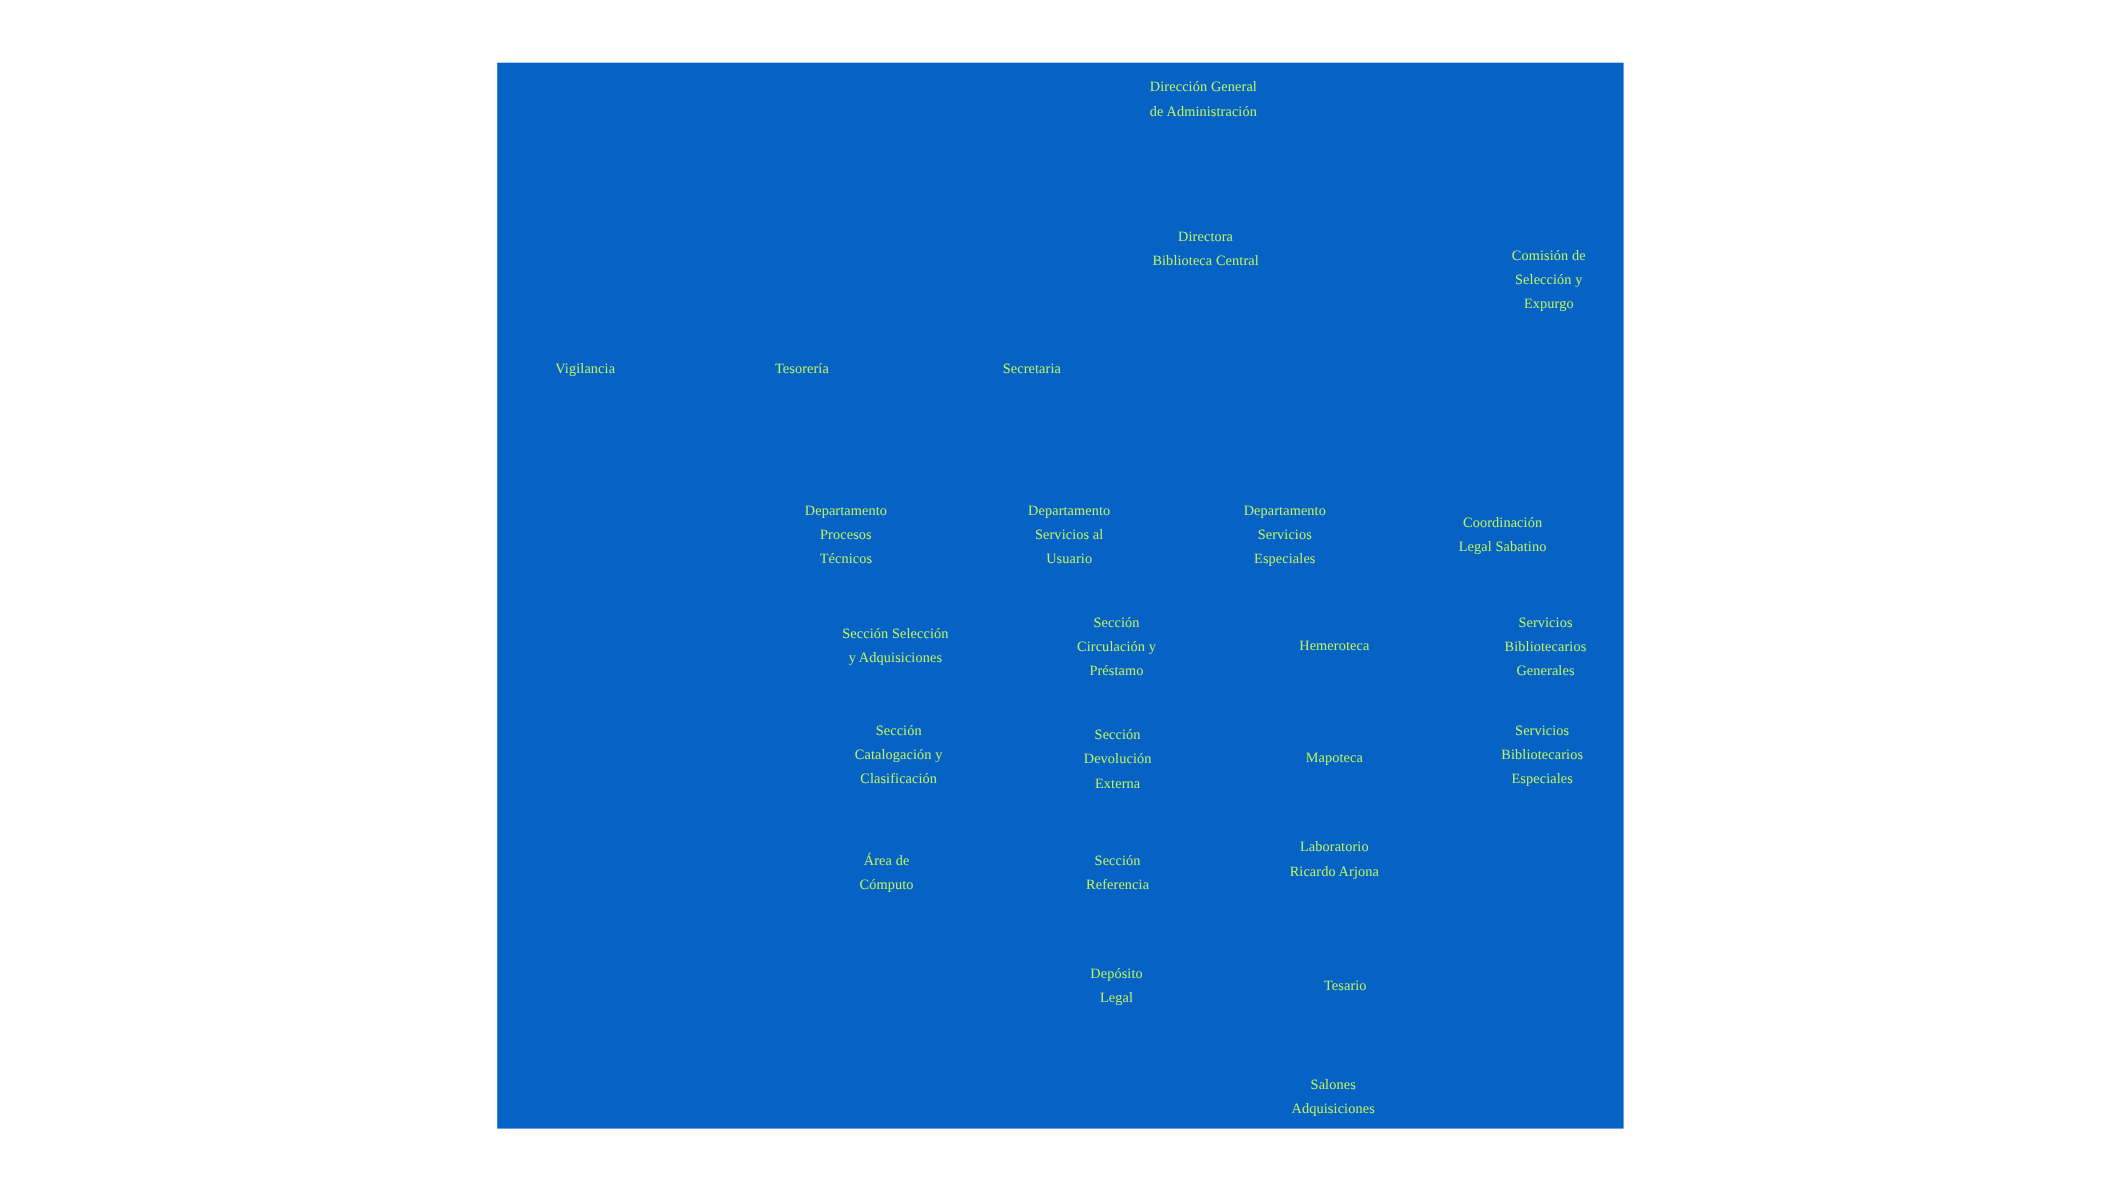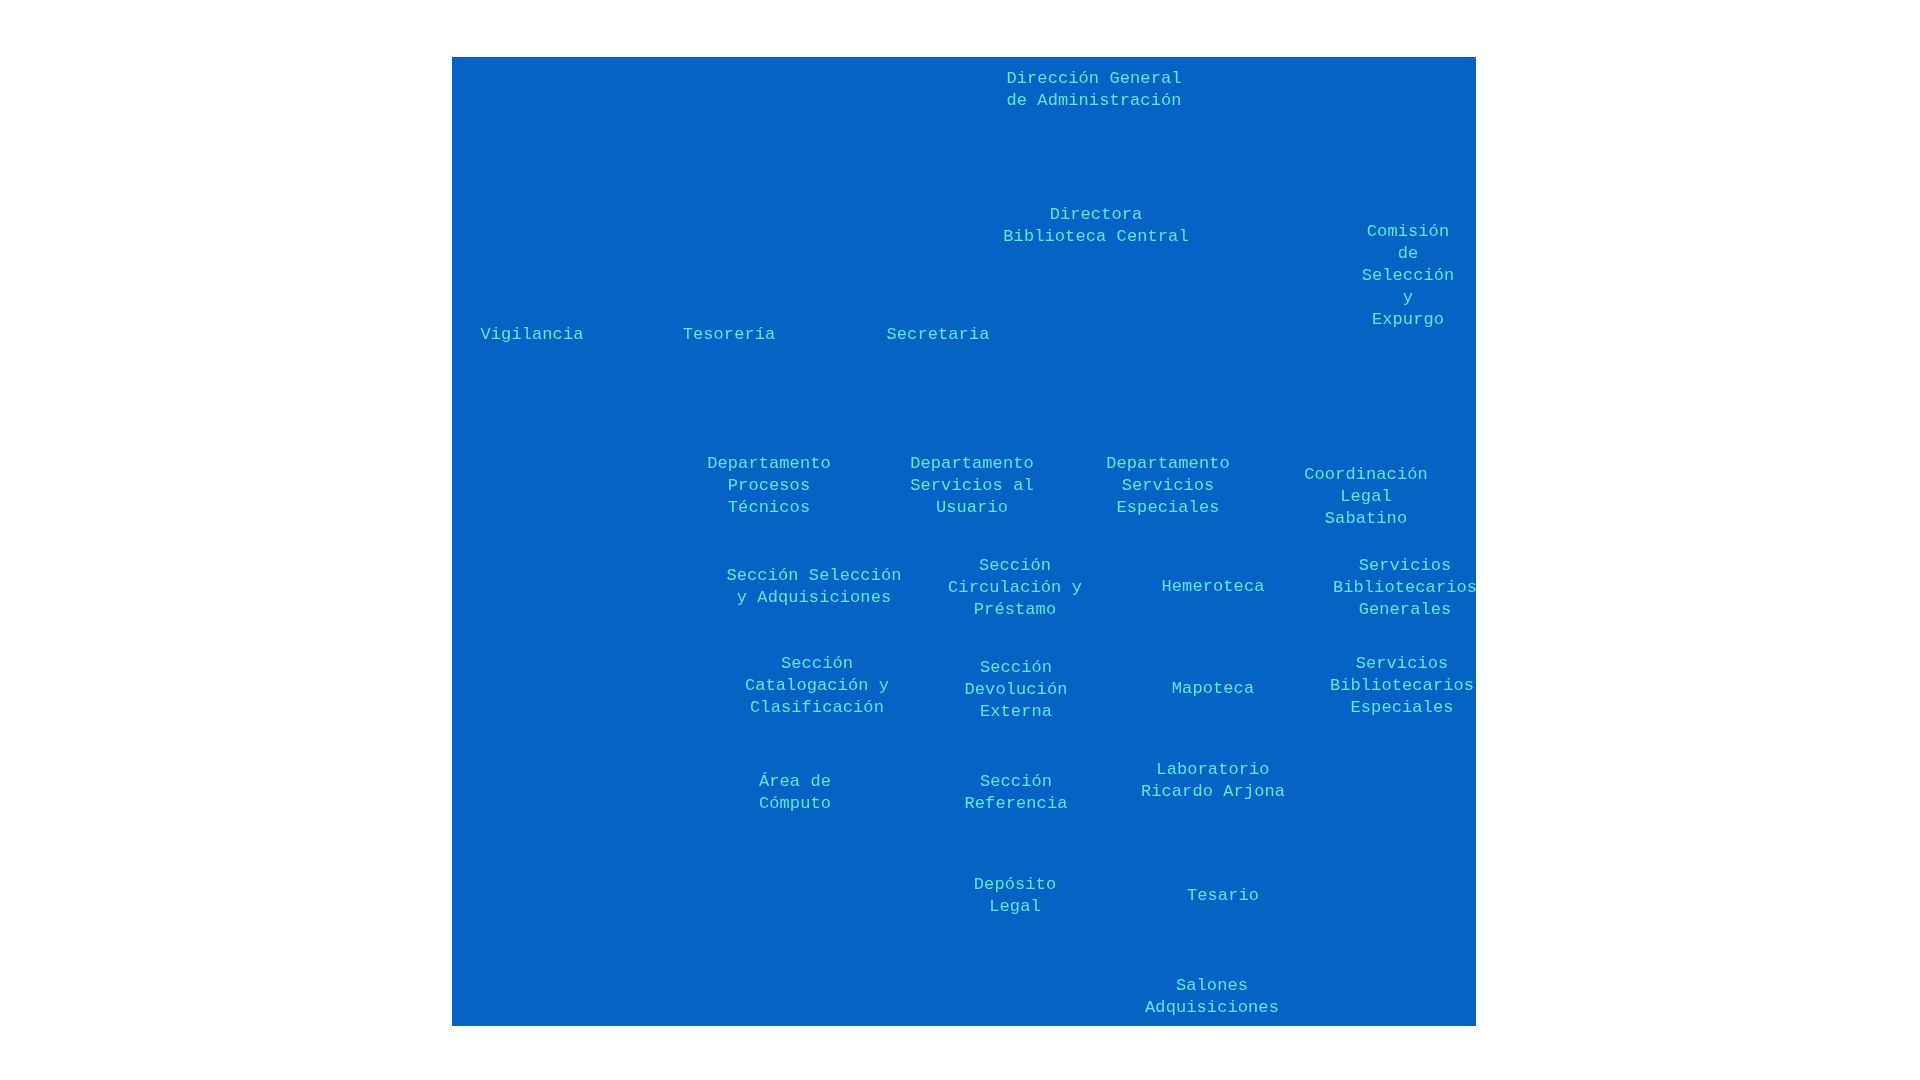--- a/index.html
+++ b/index.html
@@ -24,23 +24,23 @@
     position: absolute;
     left: 452px;
     top: 57px;
     width: 1024px;
     height: 969px;
     background: #0662c4;
     overflow: hidden;
   }
   .node {
     position: absolute;
-    color: #5eead4;
-    font-family: Liberation Mono, monospace;
-    font-size: 17px;
+    color: #bef264;
+    font-family: Liberation Serif, serif;
+    font-size: 13px;
     line-height: 22px;
     white-space: pre-line;
     letter-spacing: 0.1px;
     -webkit-font-smoothing: antialiased;
   }
   
   .node.c {
     text-align: center;
     transform: translateX(-50%);
   }
@@ -85,21 +85,21 @@
       <div class="node c" style="left: 365px; top: 596px;">Sección
 Catalogación y
 Clasificación</div>
       <div class="node c" style="left: 564px; top: 600px;">Sección
 Devolución
 Externa</div>
       <div class="node c" style="left: 761px; top: 621px;">Mapoteca</div>
       <div class="node c" style="left: 950px; top: 596px;">Servicios
 Bibliotecarios
 Especiales</div>
-      <div class="node c" style="left: 343px; top: 714px;">Área de
+      <div class="node c" style="left: 354px; top: 714px;">Área de
 Cómputo</div>
       <div class="node c" style="left: 564px; top: 714px;">Sección
 Referencia</div>
       <div class="node c" style="left: 761px; top: 702px;">Laboratorio
 Ricardo Arjona</div>
       <div class="node c" style="left: 563px; top: 817px;">Depósito
 Legal</div>
       <div class="node c" style="left: 761px; top: 828px; margin-left: 10px;">Tesario</div>
       <div class="node c" style="left: 760px; top: 918px;">Salones
 Adquisiciones</div>

